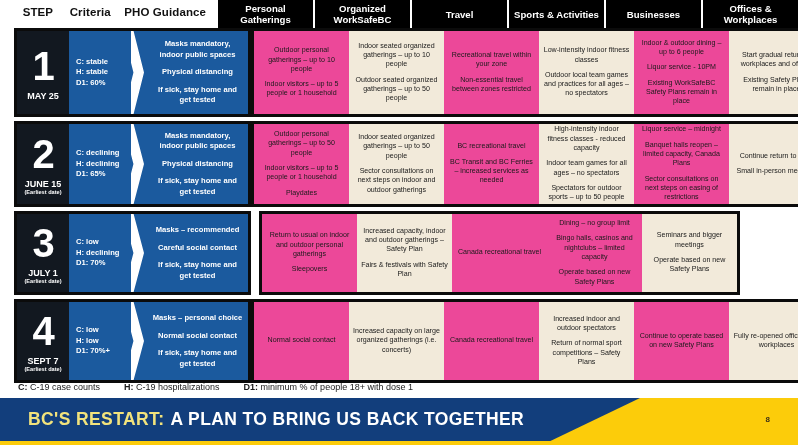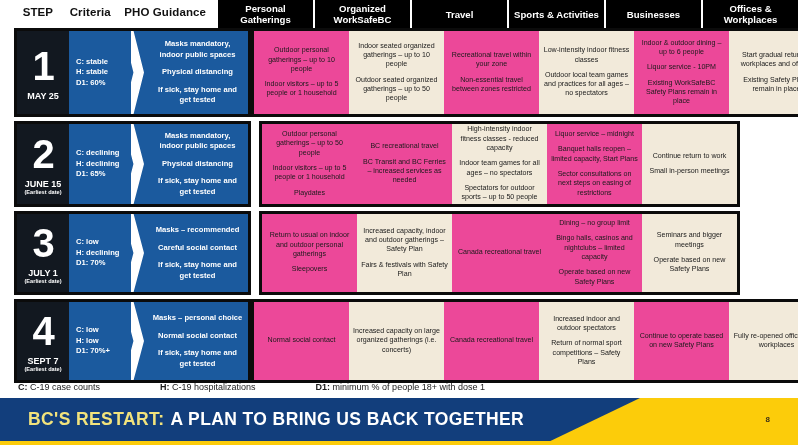--- a/index.html
+++ b/index.html
@@ -99,21 +99,21 @@
   }
   .cell-cat.y{background:#ec4899;}
   .cell-cat.c{background:#F2EADA;}
   .cell-cat p{margin:0 0 6px 0;}
   .cell-cat p:last-child{margin-bottom:0;}
 
   
   #legend{
     position:absolute;left:0;top:377px;width:798px;height:20px;
     display:flex;align-items:center;
-    font-size:9px;color:#1a1a1a;padding-left:18px;box-sizing:border-box;gap:36px;
+    font-size:9px;color:#1a1a1a;padding-left:18px;box-sizing:border-box;
   }
   #legend .lg{margin-right:24px;white-space:nowrap;}
   #legend .lg b{font-weight:bold;}
 
   
   #banner{
     position:absolute;left:0;top:398px;width:798px;height:54px;
     background:#FCCC0A;overflow:hidden;
   }
   #banner .blue{
@@ -225,32 +225,36 @@
             <p>If sick, stay home and get tested</p>
           </div>
         </div>
         <div class="row-gap"></div>
         <div class="row-right" style="height: 100%;">
           <div class="cell-cat y">
             <p>Outdoor personal gatherings – up to 50 people</p>
             <p>Indoor visitors – up to 5 people or 1 household</p>
             <p>Playdates</p>
           </div>
+          <div class="cell-cat c">
+            <p>Indoor seated organized gatherings – up to 50 people</p>
+            <p>Sector consultations on next steps on indoor and outdoor gatherings</p>
+          </div>
           <div class="cell-cat y">
             <p>BC recreational travel</p>
             <p>BC Transit and BC Ferries – increased services as needed</p>
           </div>
           <div class="cell-cat c">
             <p>High-intensity indoor fitness classes - reduced capacity</p>
             <p>Indoor team games for all ages – no spectators</p>
             <p>Spectators for outdoor sports – up to 50 people</p>
           </div>
           <div class="cell-cat y">
             <p>Liquor service – midnight</p>
-            <p>Banquet halls reopen – limited capacity, Start Plans</p>
+            <p>Banquet halls reopen – limited capacity, Canada Plans</p>
             <p>Sector consultations on next steps on easing of restrictions</p>
           </div>
           <div class="cell-cat c">
             <p>Continue return to work</p>
             <p>Small in-person meetings</p>
           </div>
         </div>
       </div>
       <div class="row" style="height: 84px; background: rgb(255, 255, 255);">
         <div class="row-left" style="background: rgb(11, 11, 11); padding: 3px; box-sizing: border-box; height: 100%;">

